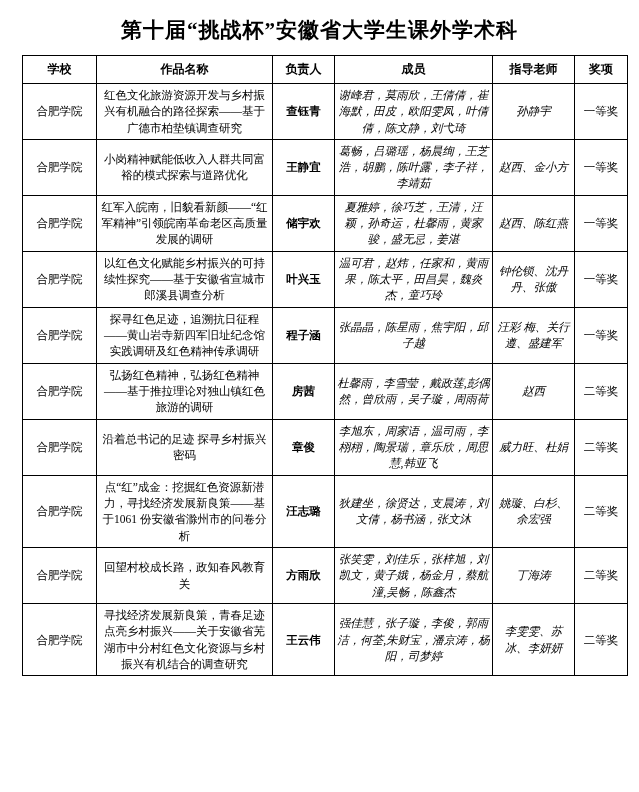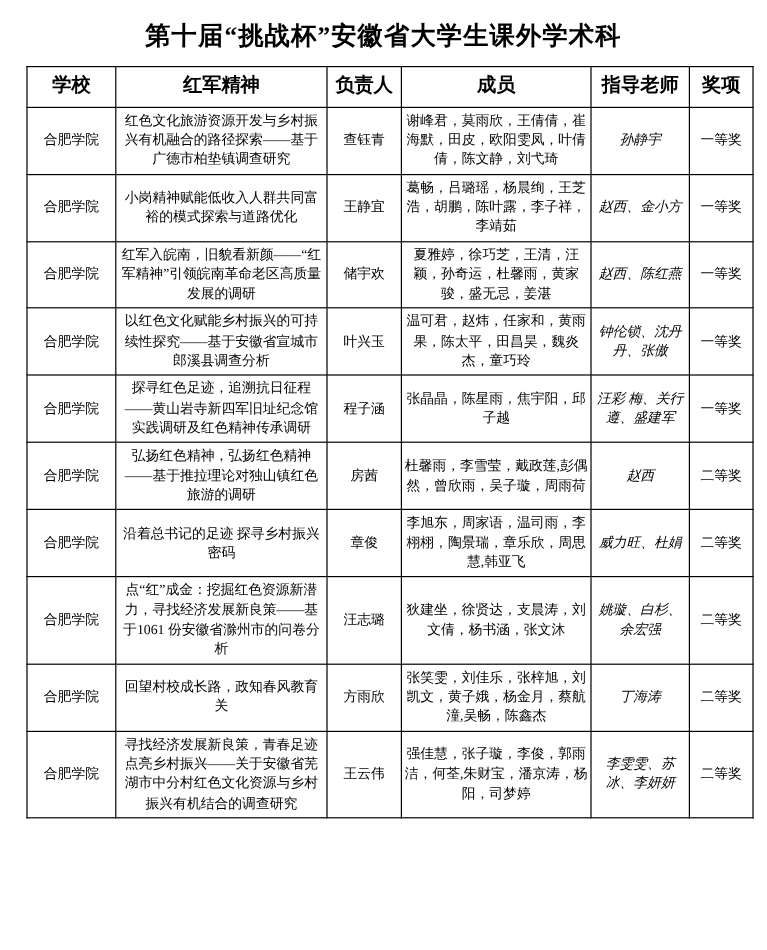--- a/index.html
+++ b/index.html
@@ -42,34 +42,34 @@
     border: 1px solid #000000;
     text-align: center;
     vertical-align: middle;
     font-size: 11.5px;
     line-height: 1.42;
     padding: 3px 2px;
     word-break: break-all;
   }
   table.award-table th {
     font-weight: bold;
-    font-size: 16px;
+    font-size: 12px;
     padding: 5px 2px;
   }
   col.c-school { width: 74px; }
   col.c-work   { width: 176px; }
   col.c-leader { width: 62px; }
   col.c-members{ width: 158px; }
   col.c-teacher{ width: 82px; }
   col.c-prize  { width: 53px; }
 
   td.school  { font-size: 12px; }
   td.work    { font-size: 11.5px; padding: 4px 5px; }
-  td.leader  { font-size: 12px; }
-  td.members { font-size: 11.5px; padding: 4px 5px; }
+  td.leader  { font-size: 12px; font-weight: bold; }
+  td.members { font-size: 11.5px; padding: 4px 5px; font-style: italic; }
   td.teacher { font-size: 11.5px; padding: 4px 3px; font-style: italic; }
   td.prize   { font-size: 12px; }
 </style>
 </head>
 <body>
 
 <div class="page">
 
   <div class="title-block">
     <div class="title-line">第十届“挑战杯”安徽省大学生课外学术科</div>
@@ -80,21 +80,21 @@
       <col class="c-school">
         <col class="c-work">
         <col class="c-leader">
       <col class="c-members">
         <col class="c-teacher">
         <col class="c-prize">
     </colgroup>
     <thead>
       <tr>
         <th>学校</th>
-        <th>红军精神</th>
+        <th>作品名称</th>
         <th>负责人</th>
         <th>成员</th>
         <th>指导老师</th>
         <th>奖项</th>
       </tr>
     </thead>
     <tbody>
       <tr>
         <td class="school">合肥学院</td>
         <td class="work">红色文化旅游资源开发与乡村振兴有机融合的路径探索——基于广德市柏垫镇调查研究</td>

